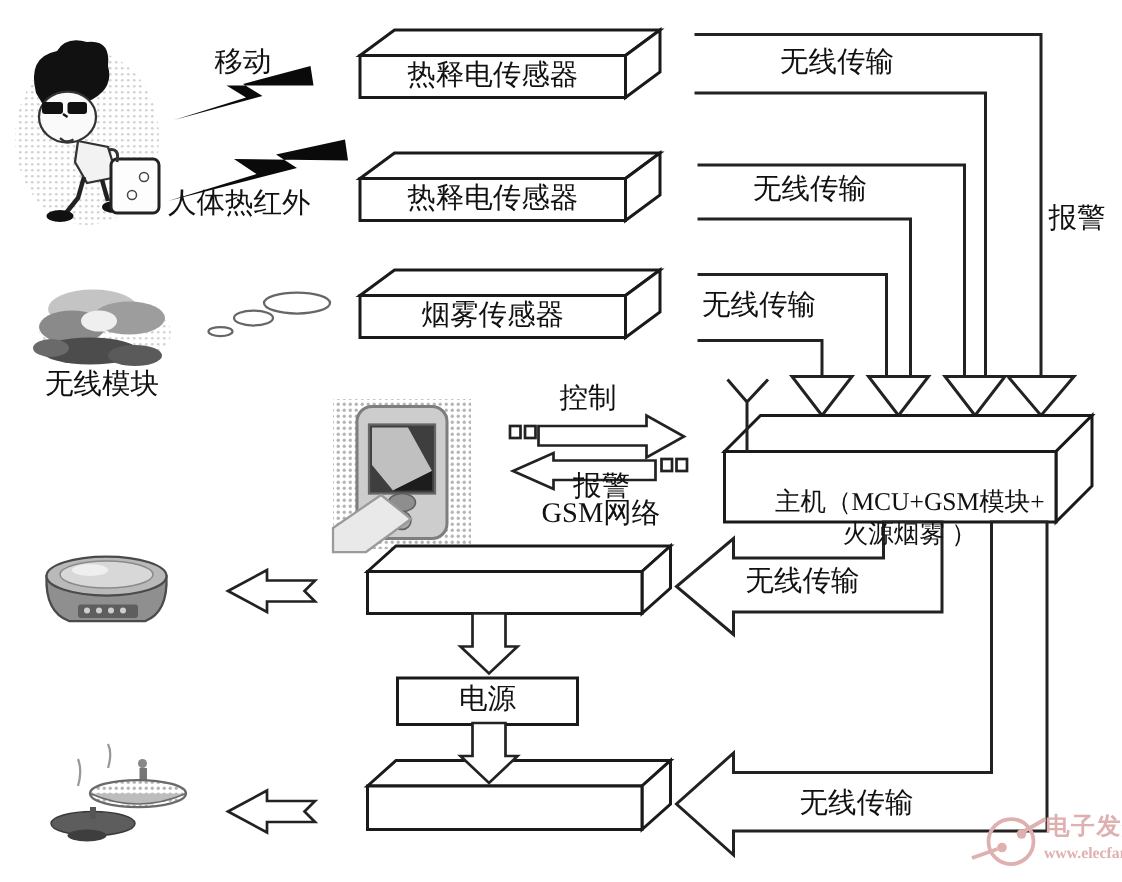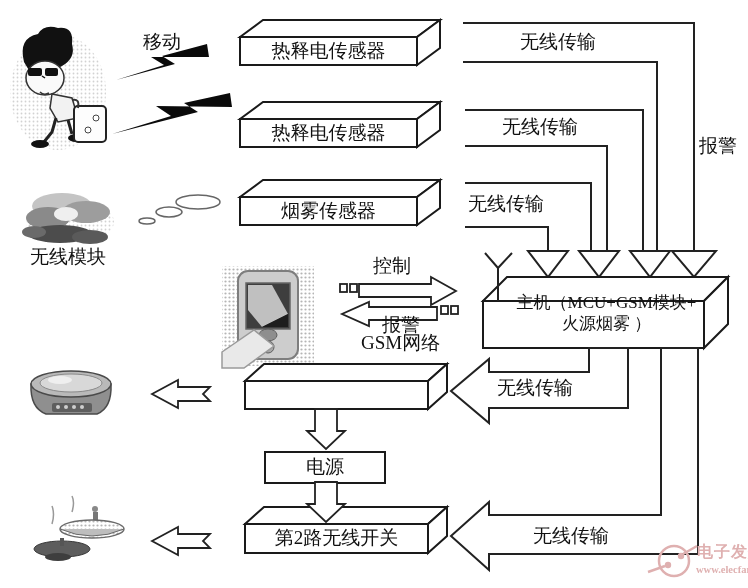--- a/index.html
+++ b/index.html
@@ -175,39 +175,39 @@
   <g stroke="#dfb0b0" fill="none" stroke-width="2.5">
     <circle cx="674" cy="561" r="15"></circle>
     <path d="M648,572 L665,566"></path>
     <circle cx="668" cy="565" r="3.2" fill="#dfb0b0" stroke="none"></circle>
     <circle cx="681" cy="556" r="3.2" fill="#dfb0b0" stroke="none"></circle>
     <path d="M683,554 L697,546"></path>
   </g>
 </svg>
 
 <div class="lbl" style="left:143px;top:32px;">移动</div>
+<div class="lbl" style="left:112px;top:126px;">人体热红外</div>
 <div class="lbl" style="left:30px;top:247px;">无线模块</div>
 
 <div class="lbl ctr" style="left:240px;top:41px;width:177px;">热释电传感器</div>
 <div class="lbl ctr" style="left:240px;top:123px;width:177px;">热释电传感器</div>
 <div class="lbl ctr" style="left:240px;top:201px;width:177px;">烟雾传感器</div>
 
 <div class="lbl" style="left:520px;top:32px;">无线传输</div>
 <div class="lbl" style="left:502px;top:117px;">无线传输</div>
 <div class="lbl" style="left:468px;top:194px;">无线传输</div>
 <div class="lbl" style="left:699px;top:136px;">报警</div>
 
 <div class="lbl" style="left:373px;top:256px;">控制</div>
 <div class="lbl" style="left:382px;top:315px;">报警</div>
 <div class="lbl" style="left:361px;top:333px;text-align:center;">GSM网络</div>
 
-<div class="lbl ctr host-lbl" style="left:484px;top:292px;width:219px;padding-left:13px;"><span>主机（MCU+GSM模块+</span><br><span>火源烟雾 ）</span></div>
+<div class="lbl ctr host-lbl" style="left:484px;top:324px;width:219px;padding-left:13px;"><span>主机（MCU+GSM模块+</span><br><span>火源烟雾 ）</span></div>
 
 <div class="lbl ctr" style="left:265px;top:457px;width:120px;">电源</div>
-<div class="lbl ctr" style="left:245px;top:528px;width:183px;">第2路无线开关</div>
 
 <div class="lbl" style="left:497px;top:378px;">无线传输</div>
 <div class="lbl" style="left:533px;top:526px;">无线传输</div>
 
 <div class="lbl wm" style="left:697px;top:543px;font-size:16px;letter-spacing:1px;">电子发烧友</div>
 <div class="lbl wm" style="left:696px;top:564px;font-size:10.5px;">www.elecfans.com</div>
 
 </div>
 
 </body></html>

